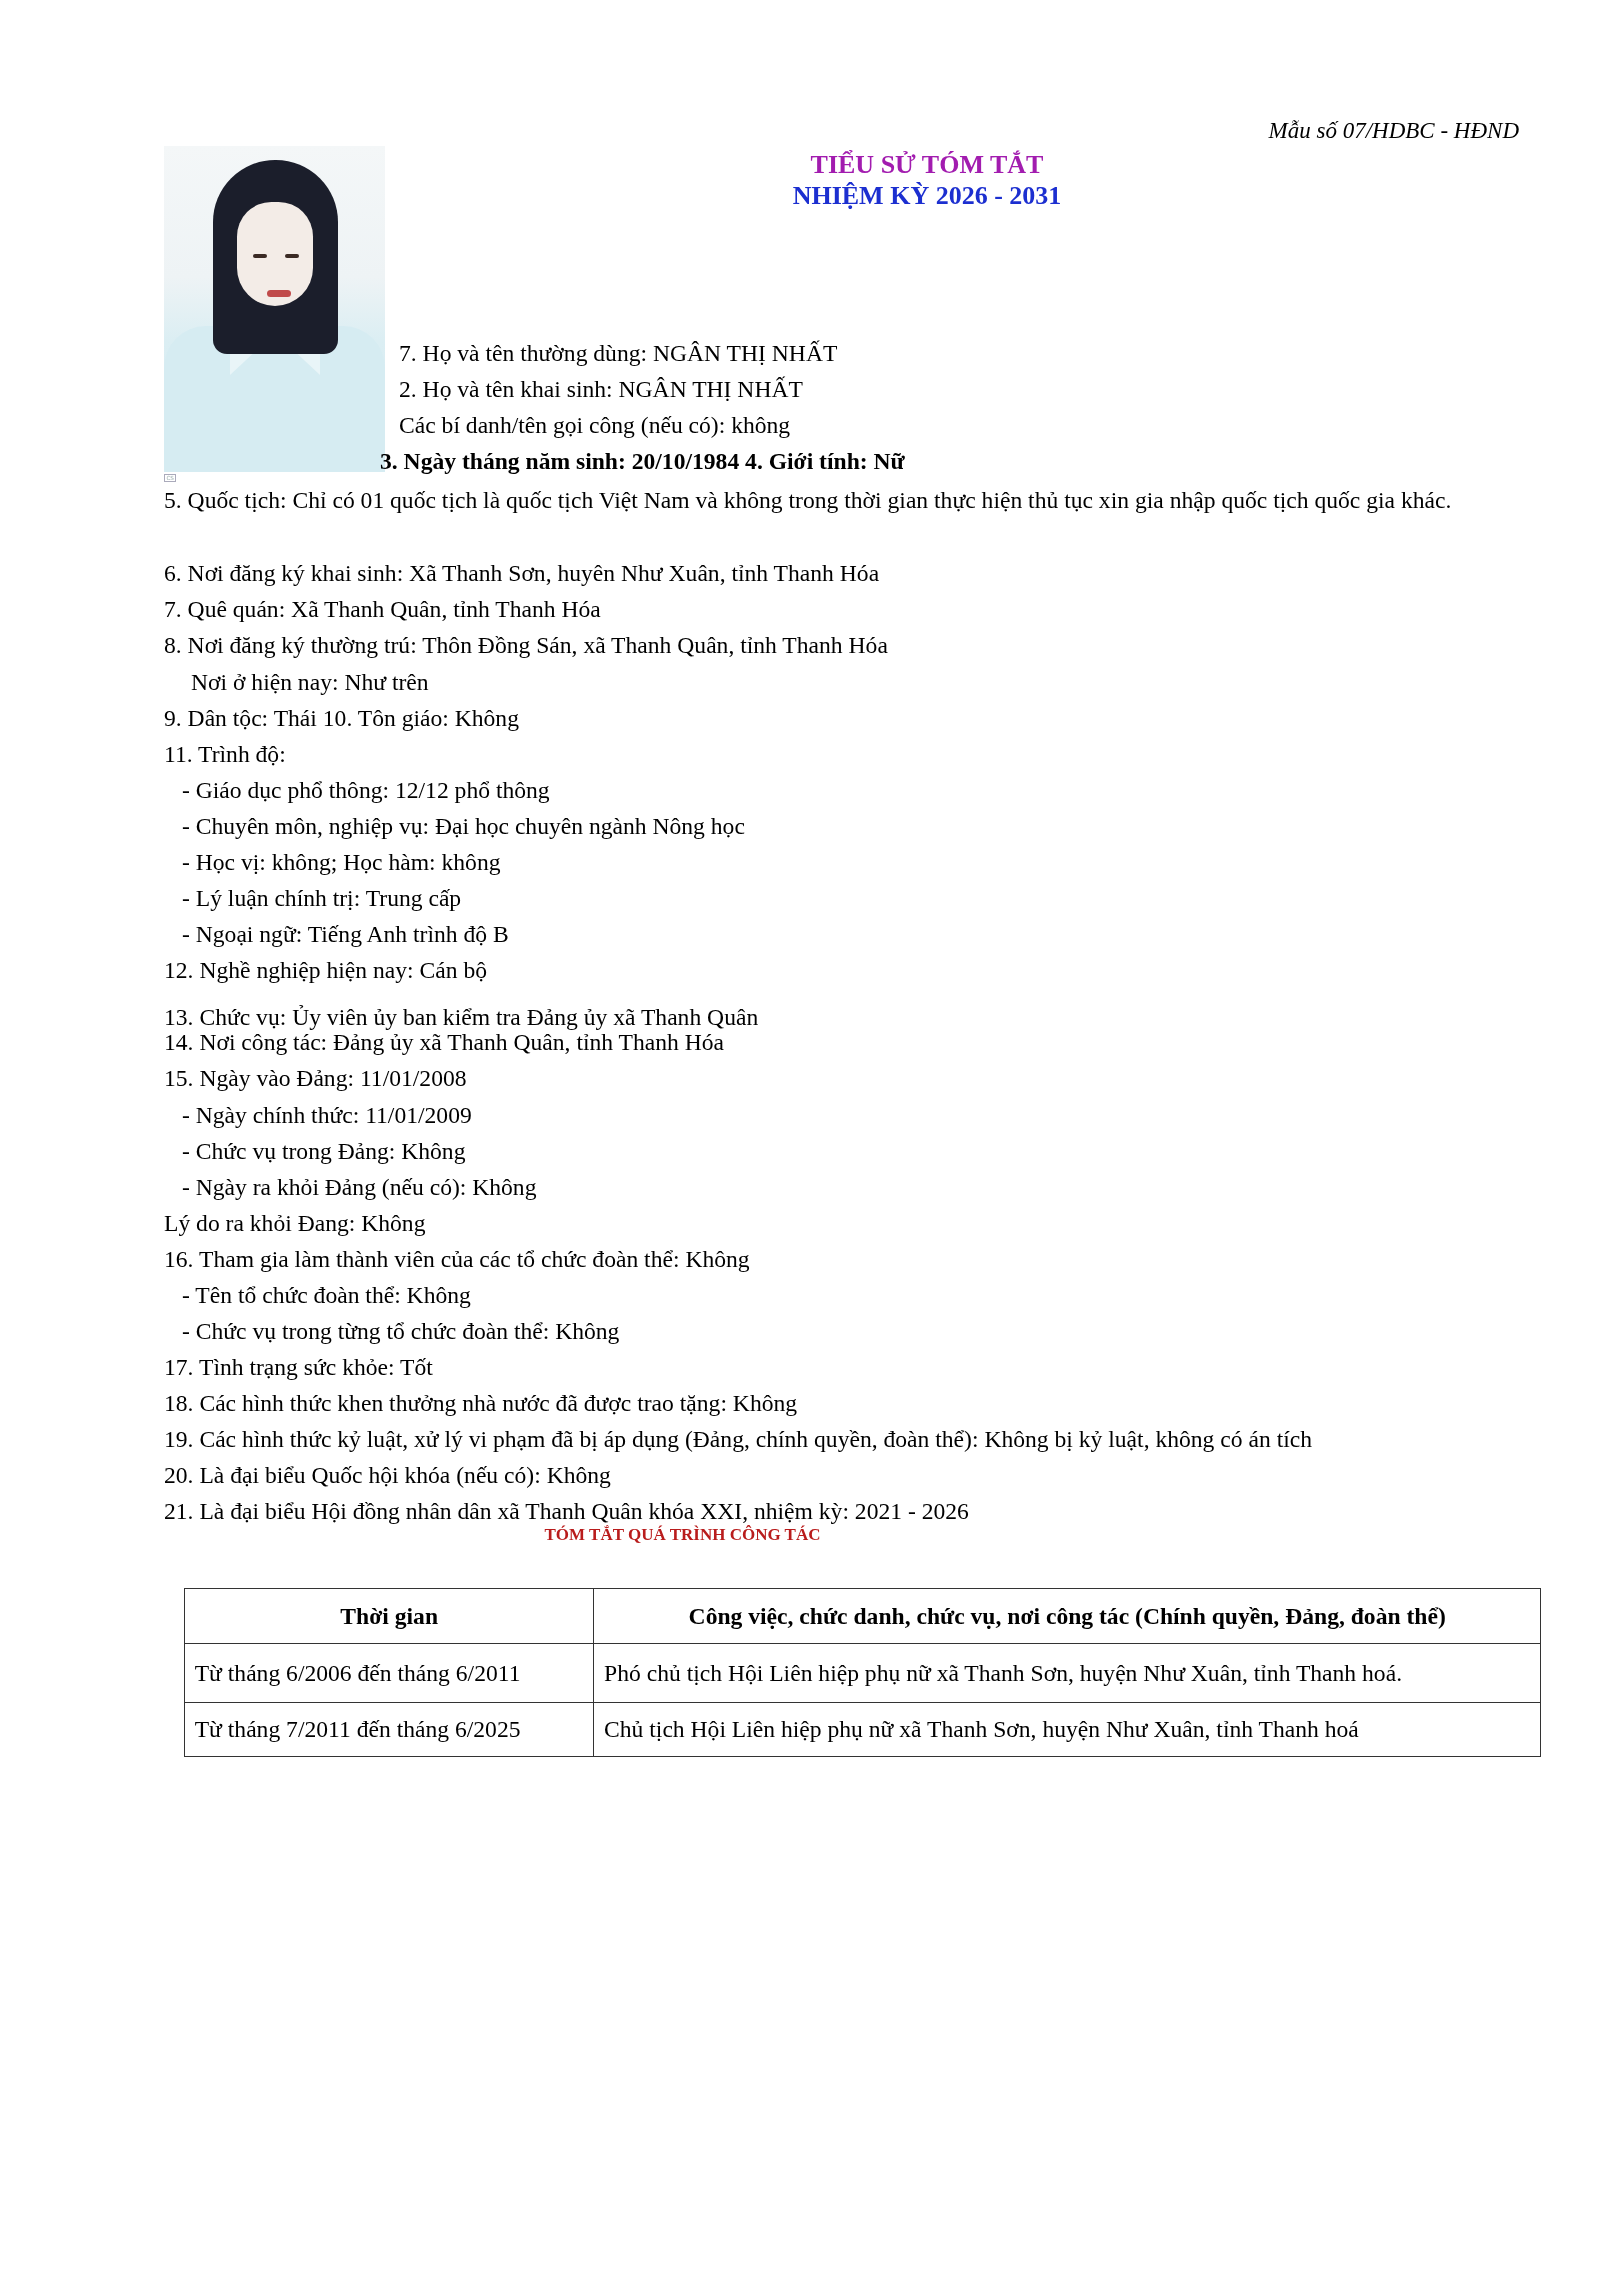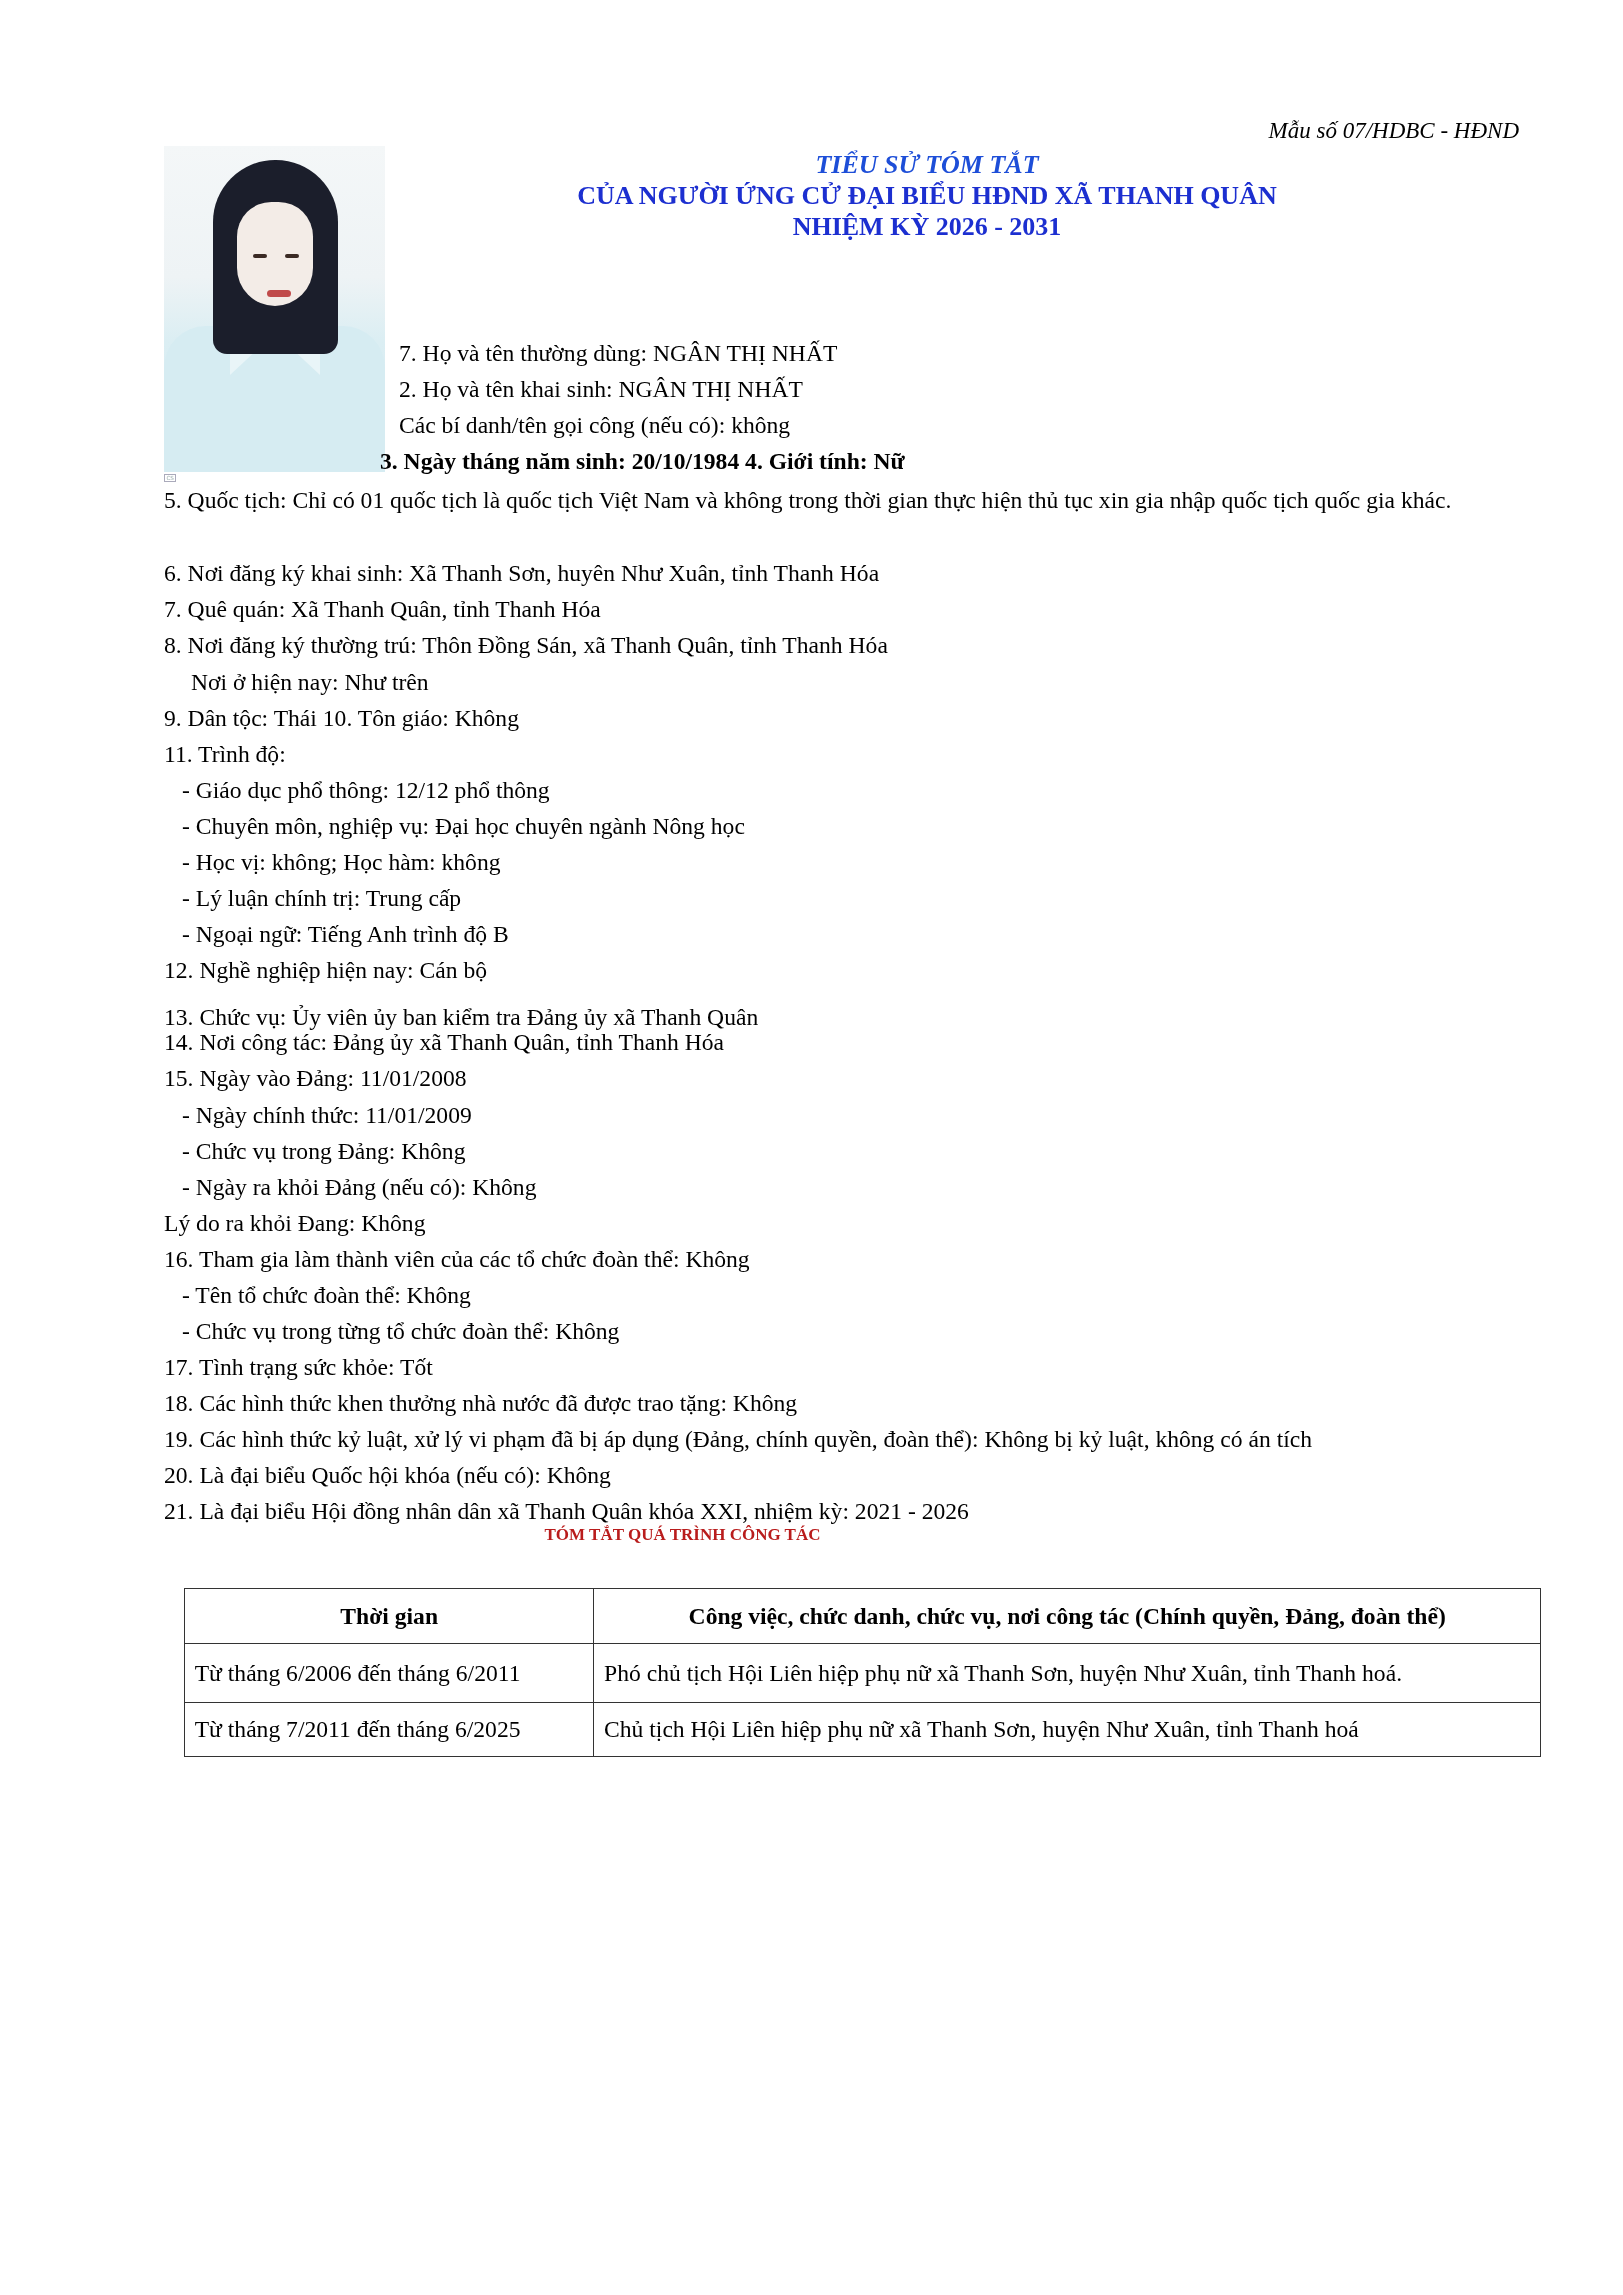--- a/index.html
+++ b/index.html
@@ -9,21 +9,21 @@
     color: #000000;
   }
   .form-code {
     position: absolute; top: 118px; right: 104px;
     font-style: italic; font-size: 23px;
   }
   .title-block {
     position: absolute; top: 149px; left: 389px; width: 1076px;
     text-align: center; font-weight: bold; font-size: 26px; line-height: 31px;
   }
-  .title-red { color: #1d4ed8; font-style: italic; }
+  .title-red { color: #a21caf; }
   .title-blue { color: #1c2fd0; }
   .photo {
     position: absolute; left: 164px; top: 146px; width: 221px; height: 326px;
     background: linear-gradient(180deg, #f4f7f8 0%, #eef3f5 40%, #dbeef3 60%, #d4eaf1 100%);
     overflow: hidden;
   }
   .photo .hair {
     position: absolute; left: 49px; top: 14px; width: 125px; height: 194px;
     background: #1b1e2b; border-radius: 62px 62px 14px 14px;
   }
@@ -71,21 +71,20 @@
   table.work tr.r3 td { height: 50px; }
   table.work td.col1, table.work th.col1 { width: 389px; border-radius: 10px; }
 </style>
 </head>
 <body>
 
 <div class="form-code">Mẫu số 07/HDBC - HĐND</div>
 
 <div class="title-block">
   <div class="title-red">TIỂU SỬ TÓM TẮT</div>
-  <div class="title-blue">CỦA NGƯỜI ỨNG CỬ ĐẠI BIỂU HĐND XÃ THANH QUÂN</div>
   <div class="title-blue">NHIỆM KỲ 2026 - 2031</div>
 </div>
 
 <div class="photo">
   <div class="shirt"></div>
   <div class="collar-l"></div>
   <div class="collar-r"></div>
   <div class="hair"></div>
   <div class="face"></div>
   <div class="eye l"></div>

